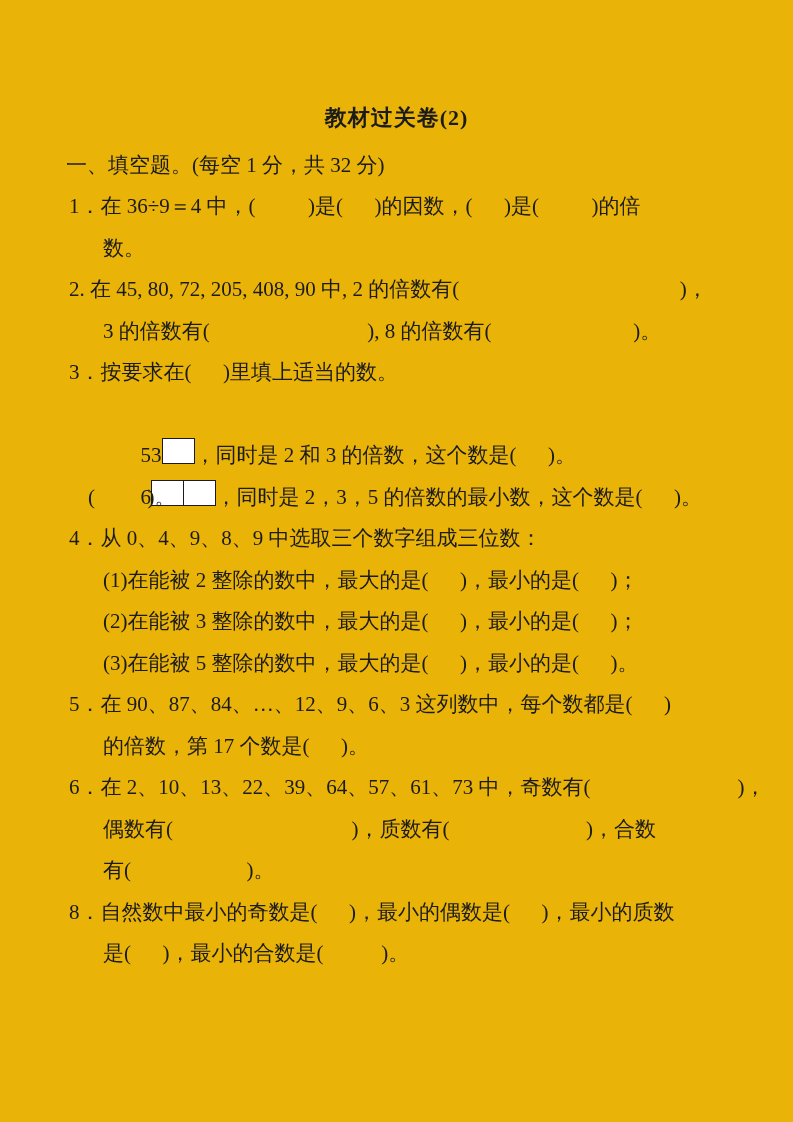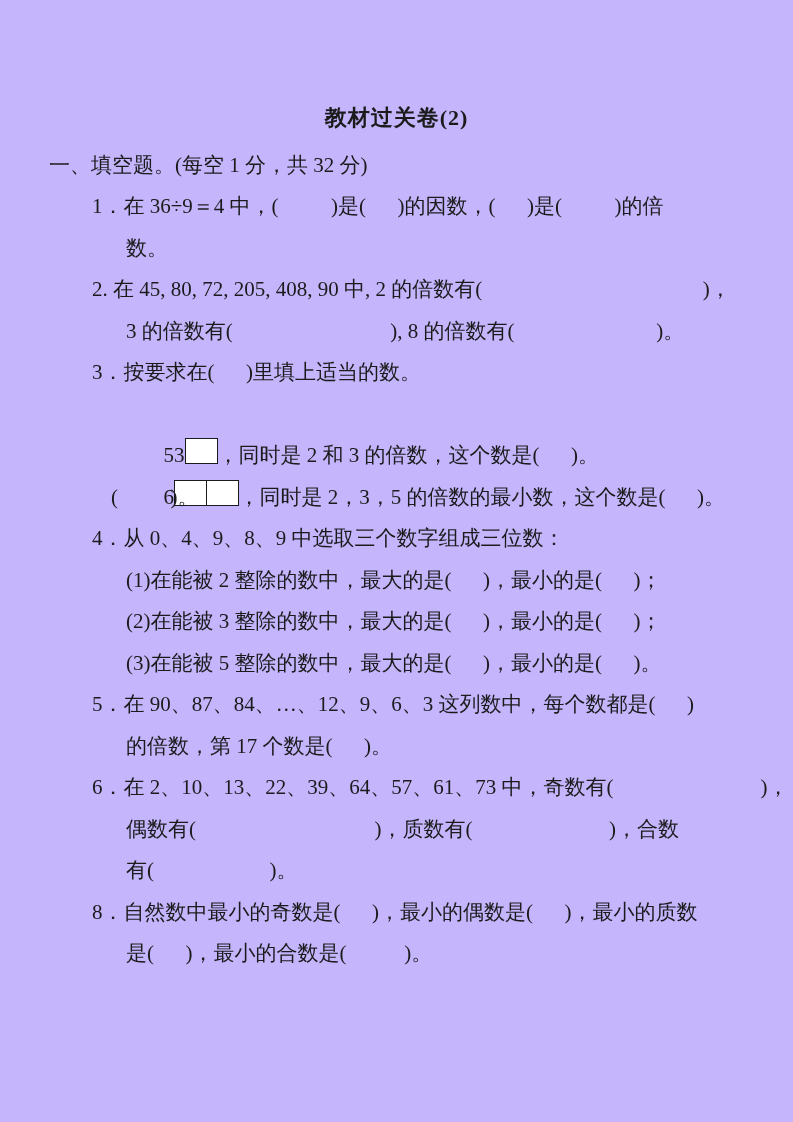--- a/index.html
+++ b/index.html
@@ -10,47 +10,46 @@
   body {
     width: 793px;
     height: 1122px;
     overflow: hidden;
     font-family: "Liberation Serif", "DejaVu Serif", serif;
     color: #1b1b1b;
   }
   .page {
     width: 793px;
     height: 1122px;
-    background: #c4b5fd;
+    background: #eab308;
     box-sizing: border-box;
   }
   .doc-title {
     padding-top: 104px;
     text-align: center;
     font-size: 22px;
     font-weight: 700;
     line-height: 28px;
     letter-spacing: 1px;
     white-space: pre;
   }
   .content {
     box-sizing: border-box;
-    padding-left: 52px;
+    padding-left: 69px;
     padding-right: 100px;
   }
   .section-heading {
     margin-top: 22px;
     margin-left: -3px;
     font-size: 21px;
     line-height: 22px;
     white-space: pre;
   }
   .lines {
     margin-top: 10px;
-    margin-left: 40px;
   }
   .line {
     height: 41.5px;
     line-height: 41.5px;
     font-size: 21px;
     white-space: pre;
   }
   .line > span { white-space: pre; text-align: right; }
   
   .ind-a { padding-left: 34px; }

